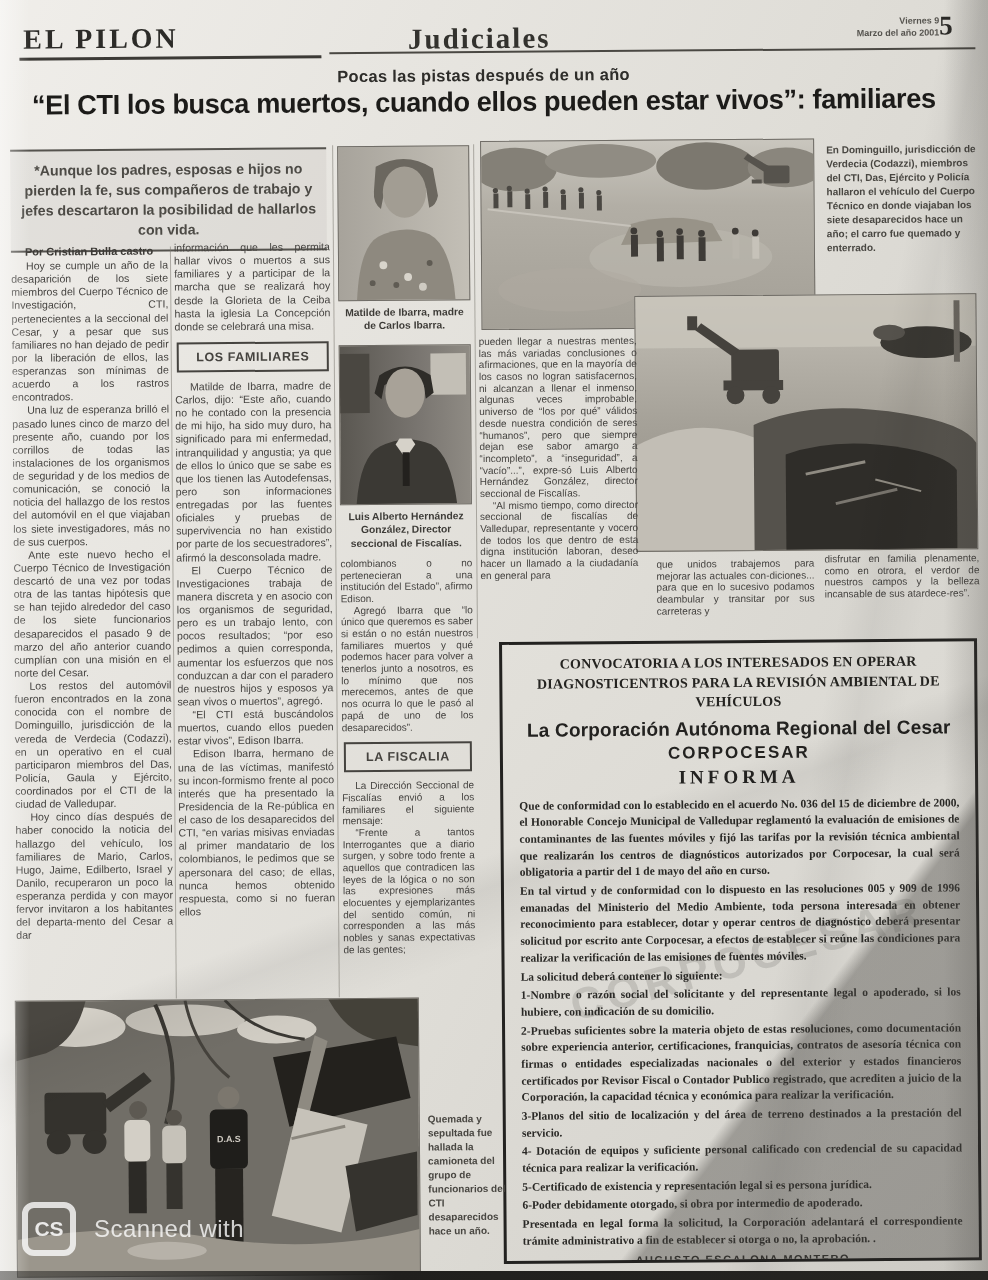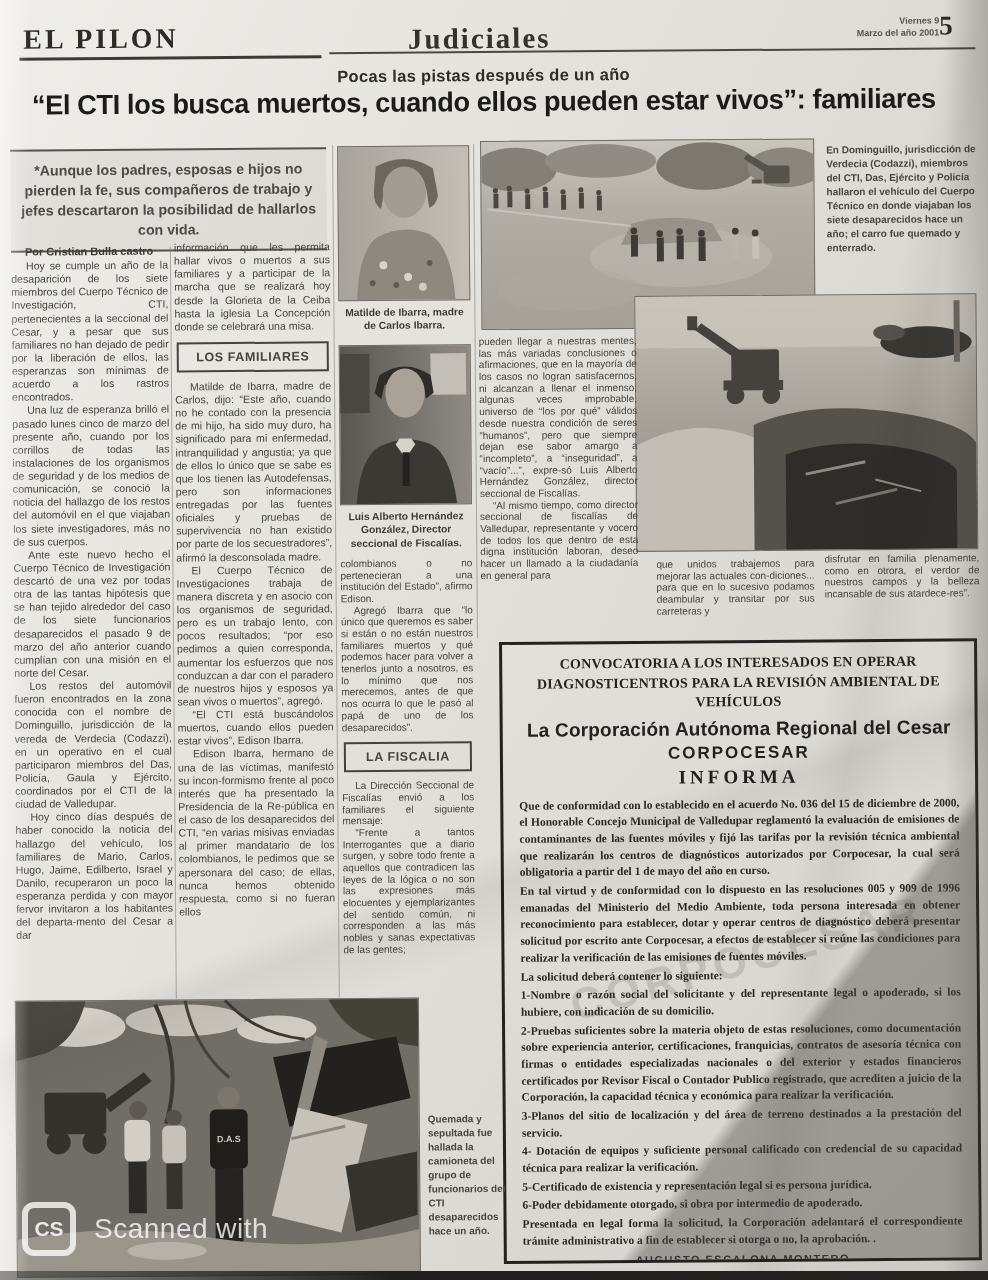--- a/index.html
+++ b/index.html
@@ -87,21 +87,21 @@
   .noticeshadow { position:absolute; right:0; bottom:0; width:100%; height:100%; z-index:3;
             pointer-events:none;
             background:linear-gradient(to bottom right, rgba(0,0,0,0) 62%, rgba(70,68,64,.40) 64%); }
 
   
   .cswm { left:22px; top:1202px; display:flex; gap:18px; align-items:center; z-index:70;
           color:rgba(255,255,255,.78); }
   .cslogo { width:54px; height:54px; border:6px solid rgba(255,255,255,.78); border-radius:12px;
           display:flex; align-items:center; justify-content:center; font-size:21px;
           font-weight:bold; color:rgba(255,255,255,.85);text-align:right; }
-  .cstext { font-size:28px; line-height:1.3; letter-spacing:.5px; }
+  .cstext { font-size:24px; line-height:1.3; letter-spacing:.5px; }
 
   .bottomstrip { left:0; top:1271px; width:988px; height:9px; z-index:65;
           background:linear-gradient(to right, rgba(32,31,29,.45), #201f1d 40%, #262522); }
 </style>
 </head>
 <body>
 
 <div class="page">
   <div class="sheet">
 

